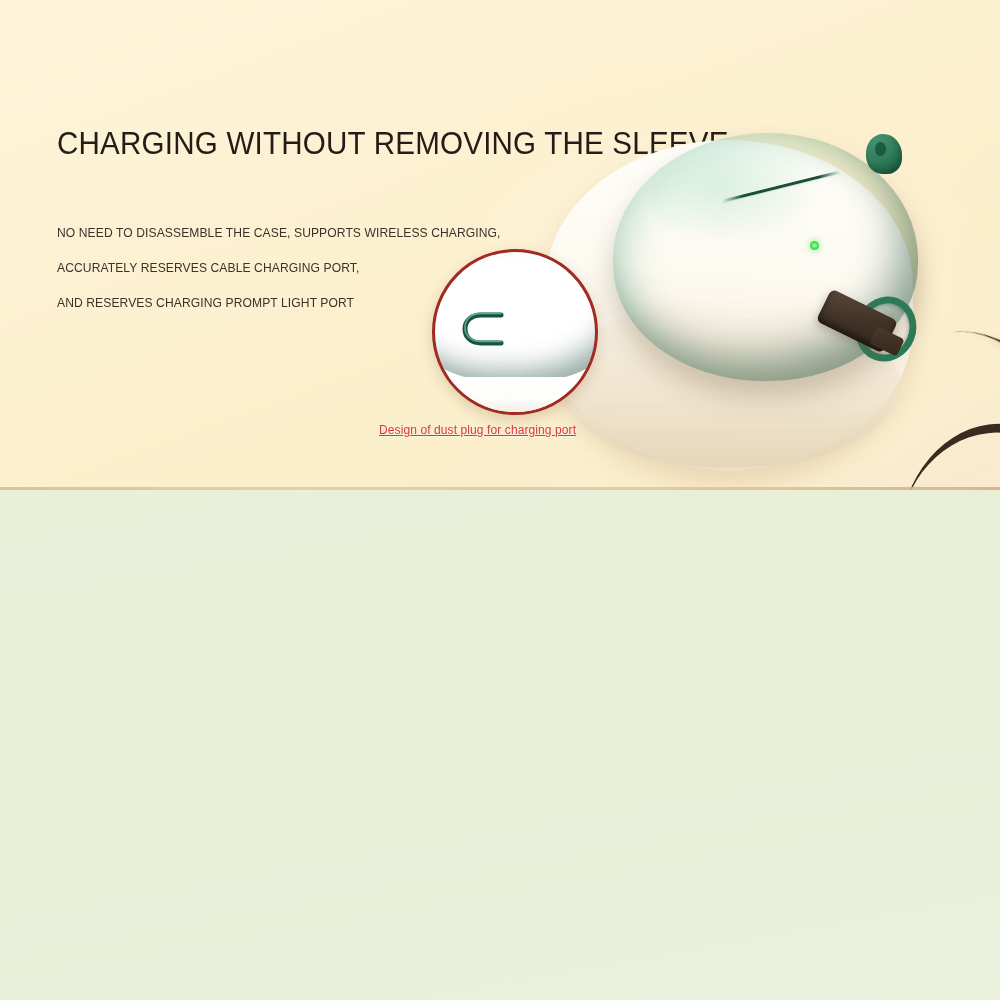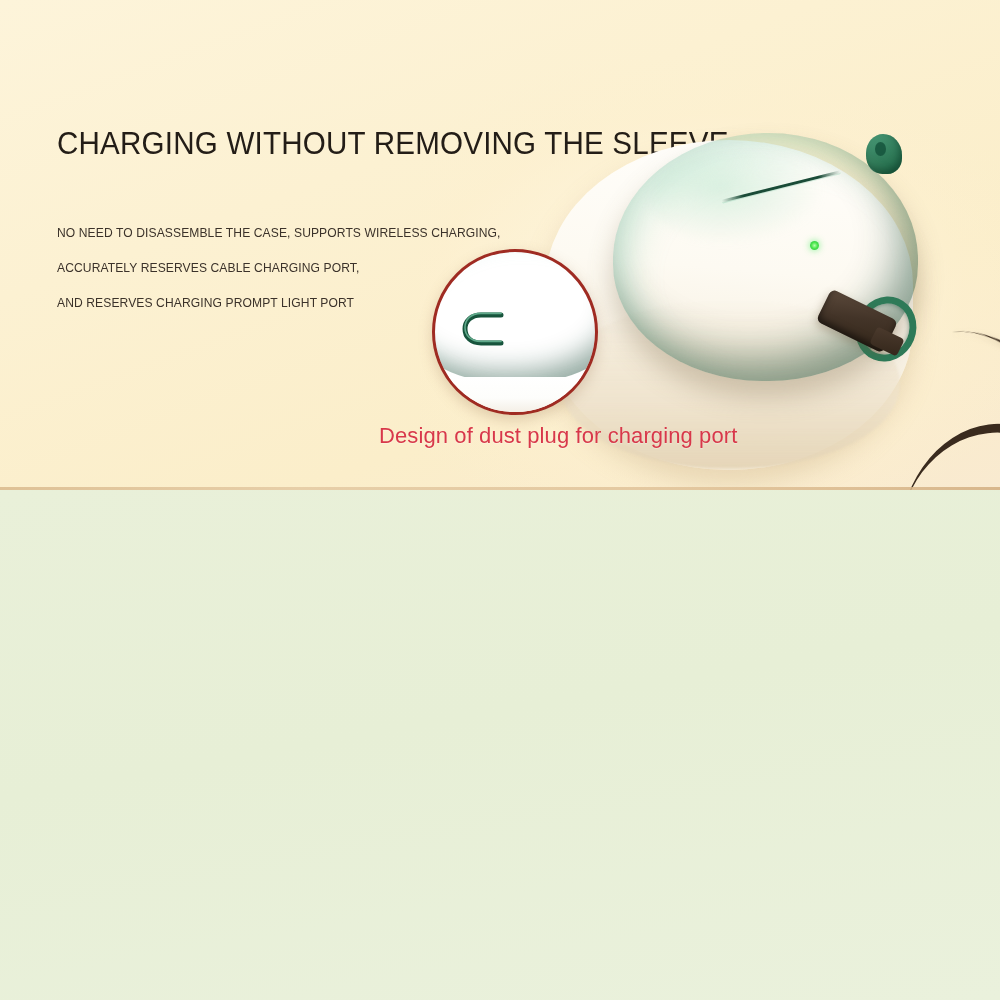--- a/index.html
+++ b/index.html
@@ -37,23 +37,24 @@
     position:absolute;left:57px;top:226px;width:430px;
   }
   .body-top div{
     font-size:12.6px;color:#3b322a;letter-spacing:.1px;
     margin-bottom:21px;white-space:nowrap;
     transform:scaleX(.96);transform-origin:left center;
   }
 
   .caption-red{
     position:absolute;left:379px;top:423px;
-    font-size:22px;color:#d8384a;white-space:nowrap;
+    font-size:12px;color:#d8384a;white-space:nowrap;
     letter-spacing:.1px;
     text-shadow:0 1px 1px rgba(255,255,255,.35);
+    text-decoration:underline;
   }
 
   
   .pedestal{
     position:absolute;left:545px;top:140px;width:368px;height:330px;
     border-radius:50% / 44%;
     background:
       linear-gradient(185deg,#fffefb 0%,#fdfaf2 40%,#f6eede 72%,#efe3cc 100%);
     box-shadow:0 14px 26px rgba(190,160,115,.30);
   }

